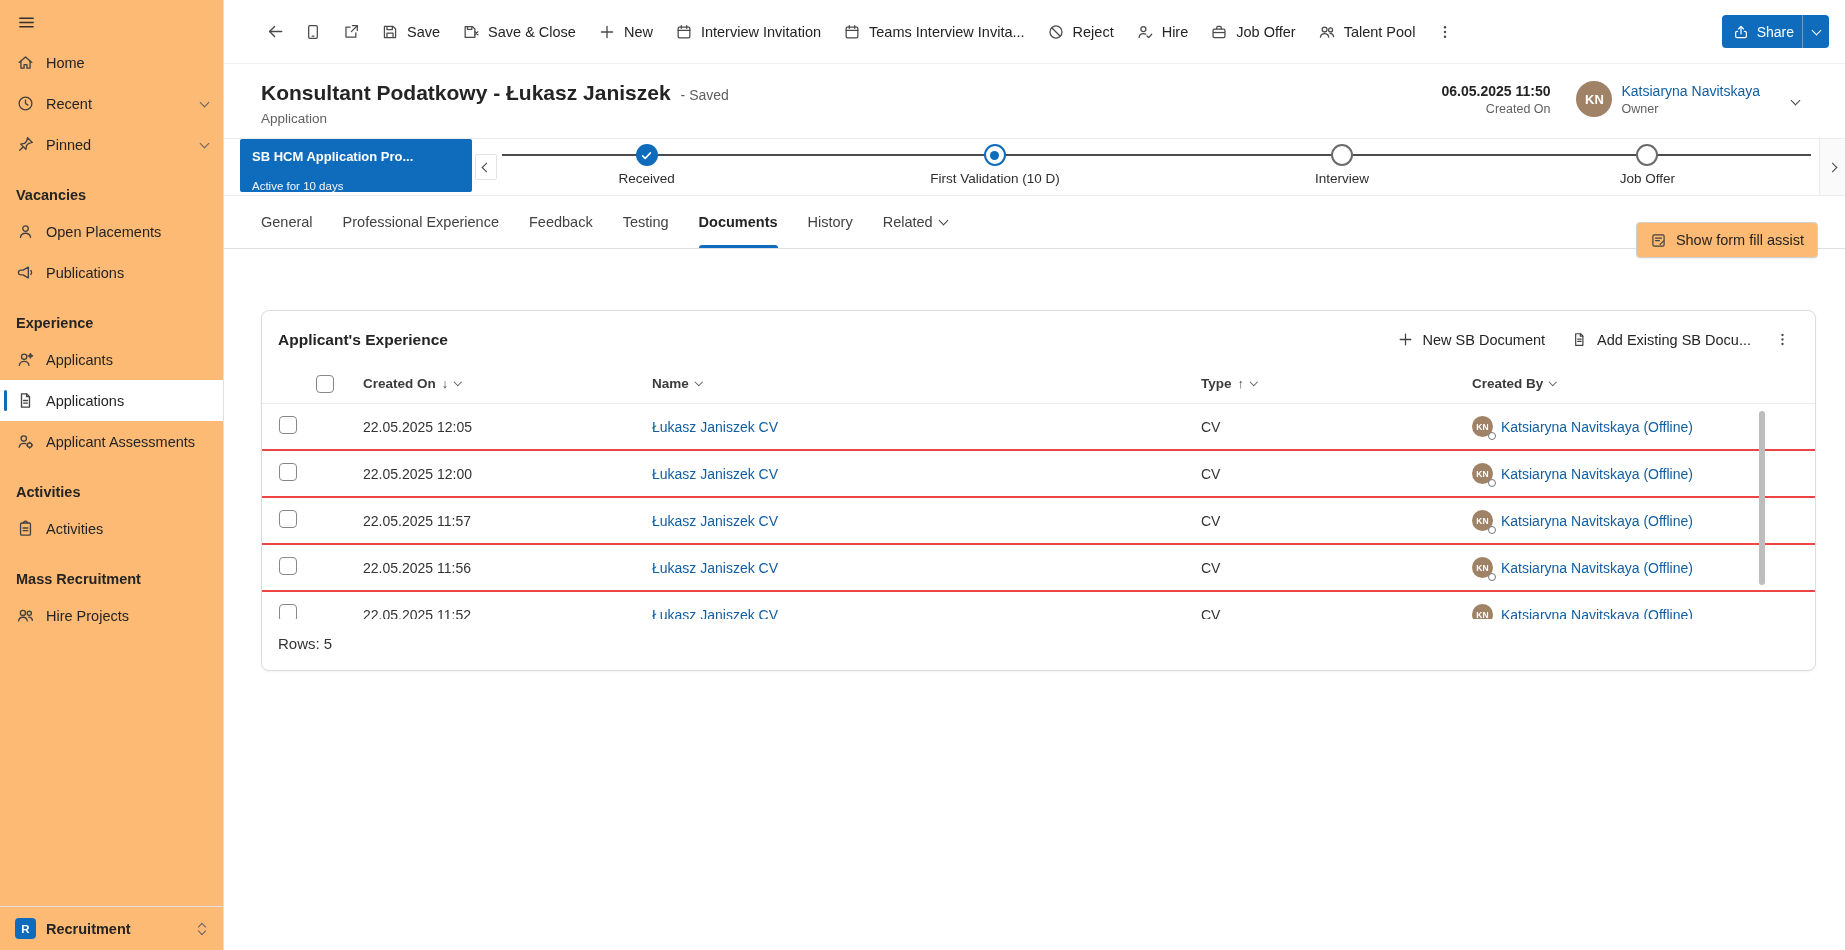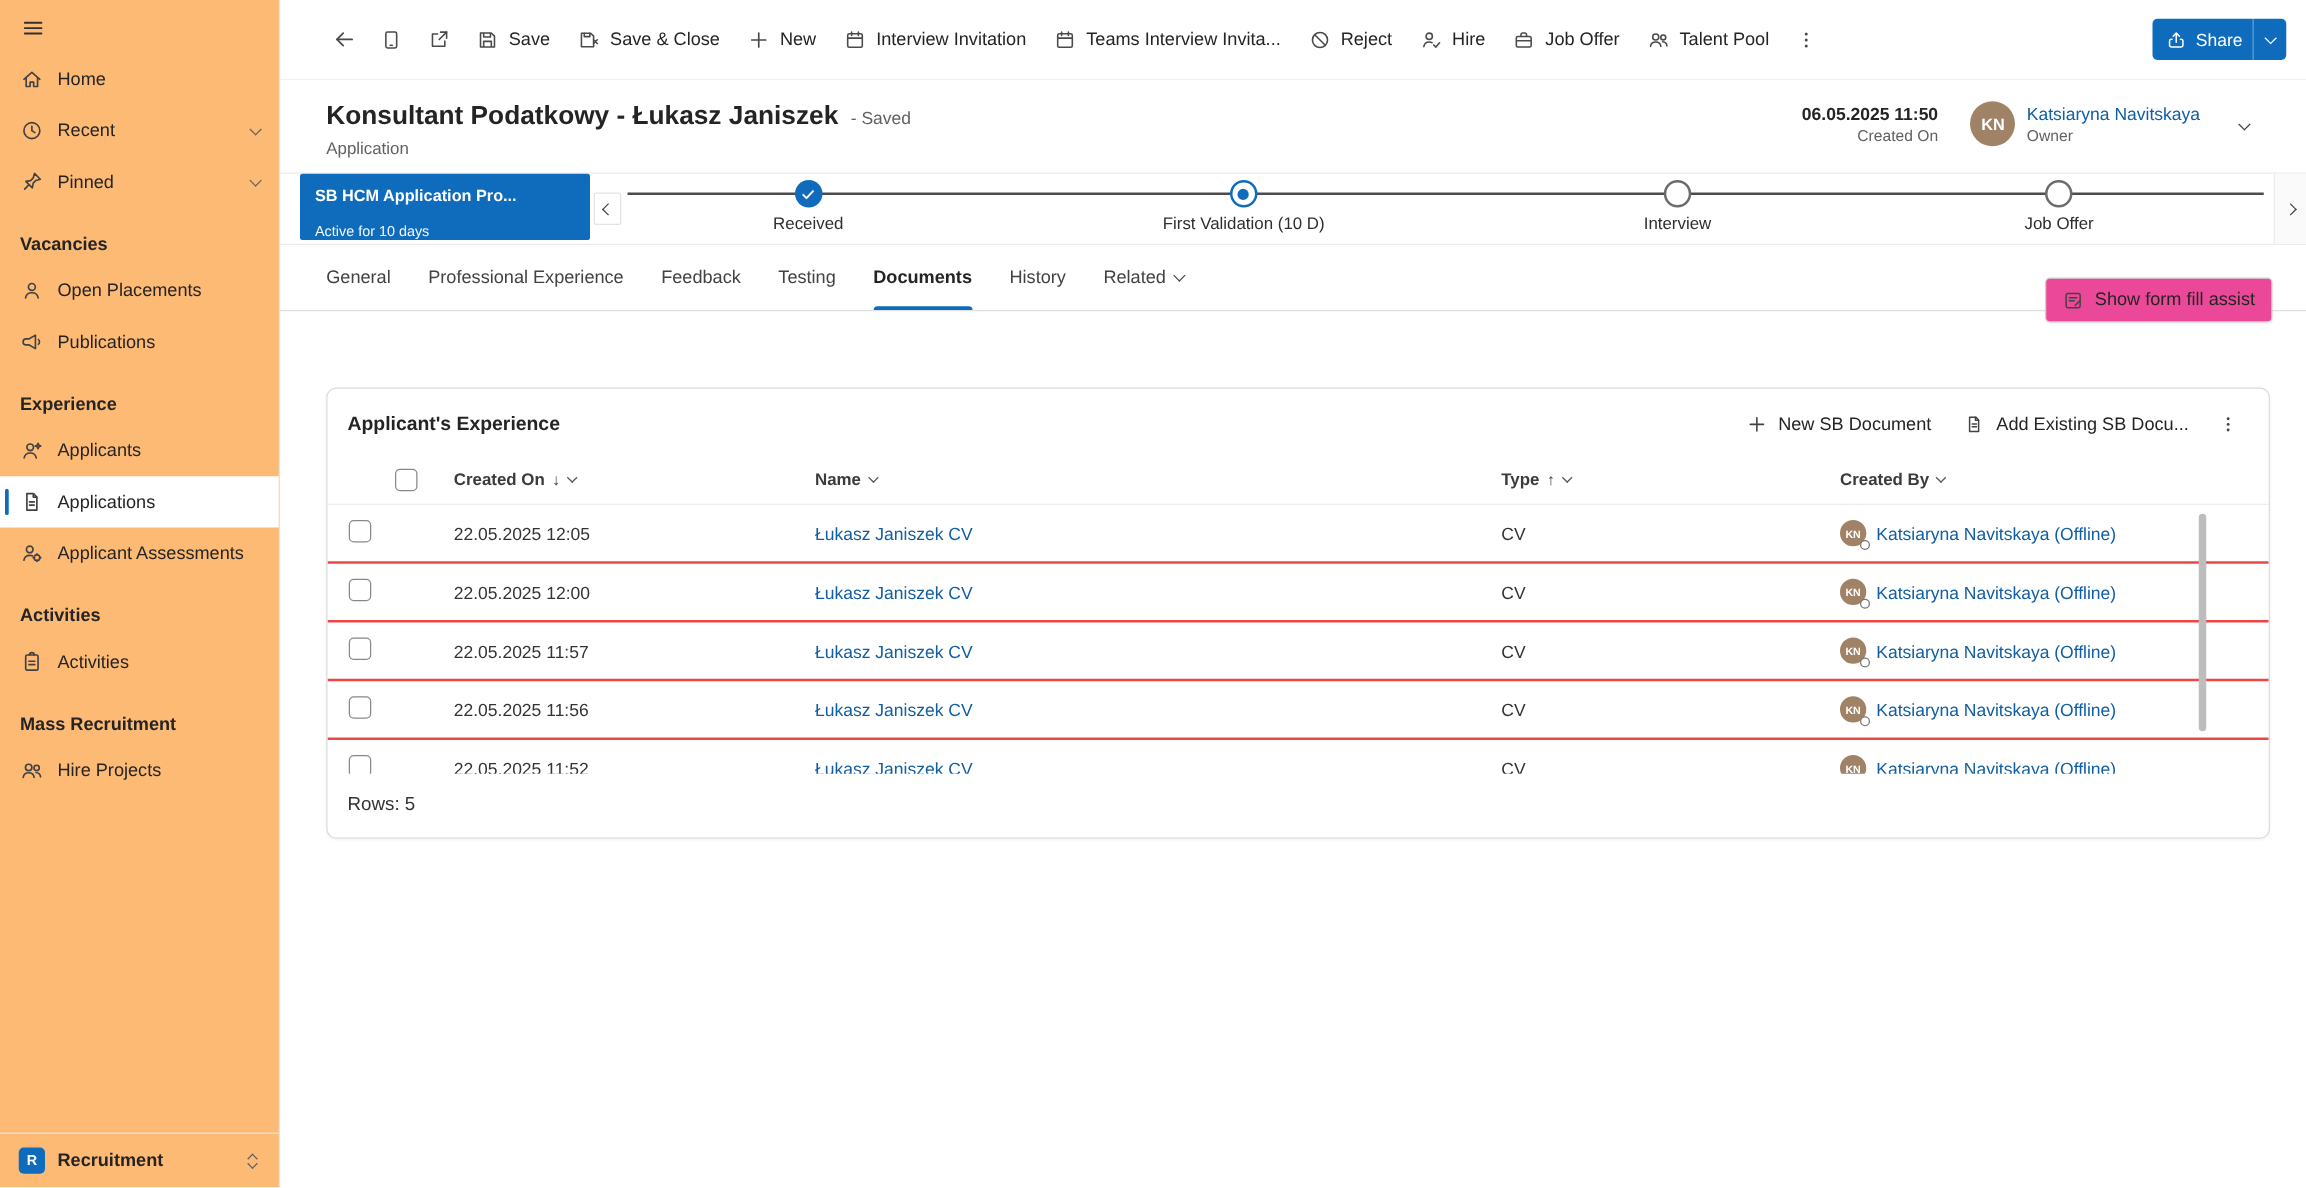--- a/index.html
+++ b/index.html
@@ -86,21 +86,21 @@
     justify-content:center; background:#fafafa; border-left:1px solid #ececec; color:#424242; cursor:pointer; }
 
   
   .tabsrow { position:relative; display:flex; align-items:center; gap:30px; padding-left:37px; height:53px;
     border-bottom:1px solid #e0e0e0; }
   .tab { font-size:14.5px; color:#424242; cursor:pointer; height:100%; display:flex; align-items:center;
     position:relative; gap:7px; white-space:nowrap; }
   .tab.active { font-weight:bold; color:#242424; }
   .tab.active::after { content:""; position:absolute; left:0; right:0; bottom:0; height:3px;
     border-radius:3px 3px 0 0; background:#0f6cbd; }
-  .assist-btn { position:absolute; right:27px; top:26px; height:36px; background:#ec4899; border:1px solid #d1d1d1;
+  .assist-btn { position:absolute; right:27px; top:26px; height:36px; background:#fdba74; border:1px solid #d1d1d1;
     border-radius:4px; display:flex; align-items:center; gap:9px; padding:0 13px; font-size:14.5px; z-index:5;
     cursor:pointer; box-shadow:0 1px 2px rgba(0,0,0,.07); color:#242424;margin-left:44px; }
   .assist-btn .svgi { color:#424242; }
 
   
   .content { flex:1; padding:61px 29px 0 37px; background:#fff; min-height:0; }
   .card { border:1px solid #dcdcdc; border-radius:8px; background:#fff; box-shadow:0 1px 3px rgba(0,0,0,.05); }
   .card-head { display:flex; align-items:center; padding:13px 16px 9px; }
   .card-title { font-size:15.5px; font-weight:bold; }
   .card-actions { margin-left:auto; display:flex; align-items:center; gap:4px; }

